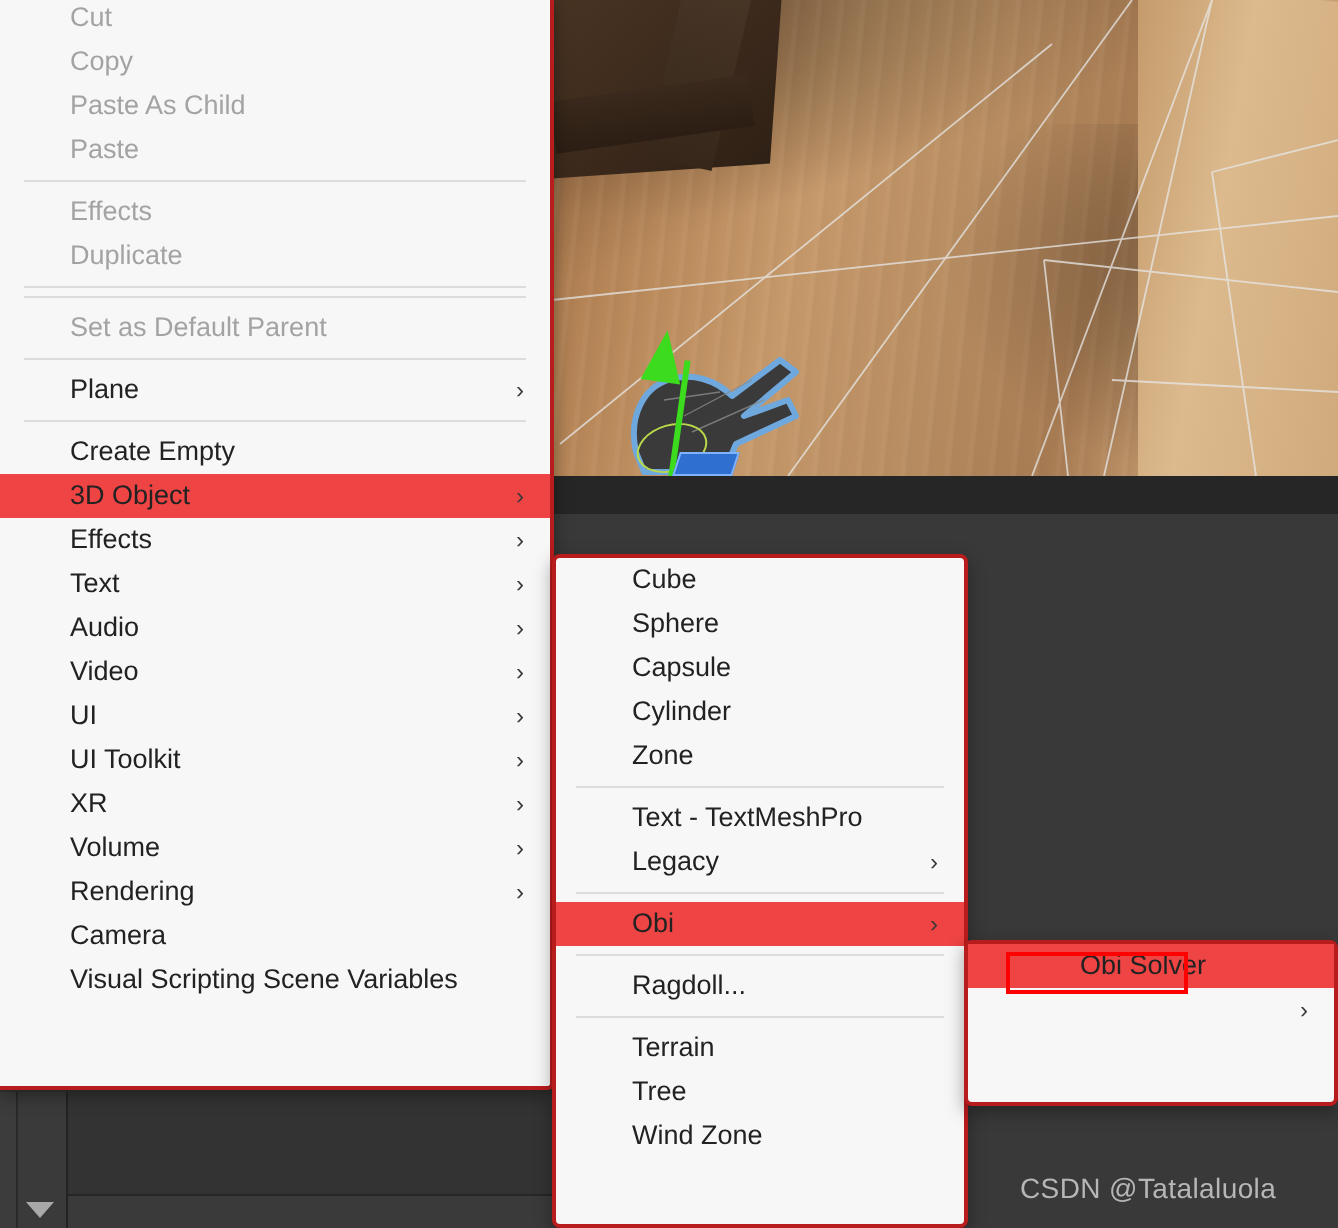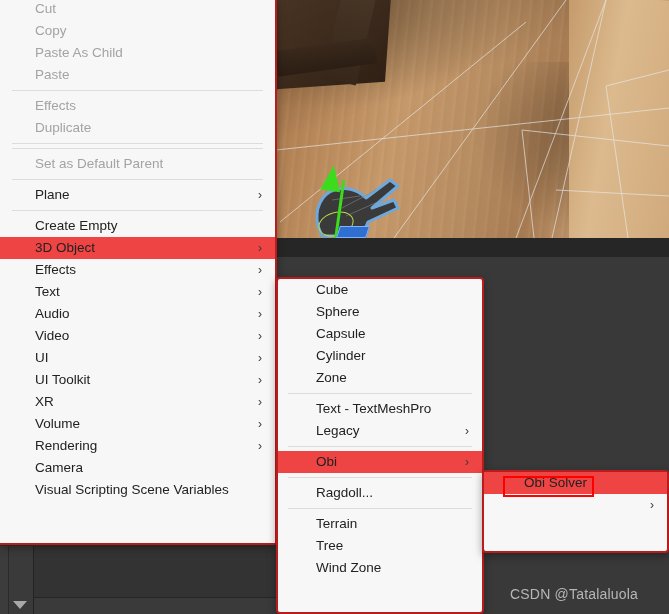--- a/index.html
+++ b/index.html
@@ -234,21 +234,21 @@
     position: relative;
     height: 22px;
     line-height: 22px;
     padding: 0 10px 0 35px;
     white-space: nowrap;
     cursor: default;
     display: block;
     overflow: hidden;
   }
   .mi.sub1-pad { padding-left: 38px; }
-  .mi.sub2-pad { padding-left: 40px; }
+  .mi.sub2-pad { padding-left: 56px; }
   .mi .lbl { display: inline-block; vertical-align: top; }
   .mi.disabled { color: #a3a3a3; }
   .mi.hl { background: #ef4444; }
   .mi .chev {
     position: absolute;
     right: 13px;
     top: 0;
     font-size: 12px;
     color: #3a3a3a;
     line-height: 22px;

